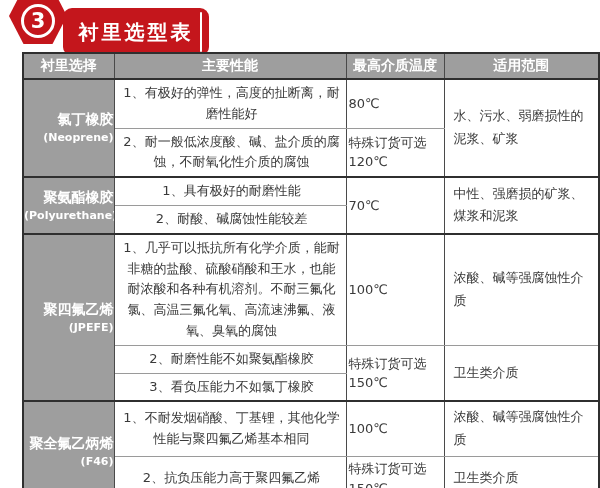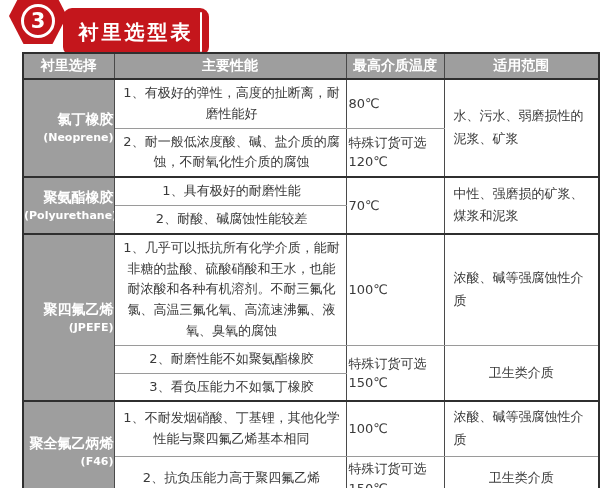--- a/index.html
+++ b/index.html
@@ -33,21 +33,21 @@
   thead th { background:#9e9e9e; color:#ffffff; font-size:14px; font-weight:bold;
              text-align:center; border-bottom:2px solid #2f2f2f;margin-top:26px; }
   tr.gstart td { border-top:2px solid #2f2f2f; }
   .namecell { background:#9e9e9e; color:#ffffff; text-align:right;
               font-size:14px; font-weight:bold; line-height:1.5; }
   .namecell .name-en { font-size:11px; white-space:nowrap; }
   td { color:#3a3a3a; font-size:13px; background:#ffffff; }
   .perf { text-align:center; padding:3px 4px 3px 7px; line-height:1.6; }
   .temp { text-align:left; line-height:1.5; padding:2px;margin-left:44px; }
   .range { text-align:left; padding:4px 9px; line-height:1.75; }
-  .range.center { text-align:center; }
+  .range.center { text-align:left; }
   .rh26{height:26px} .rh27{height:27px} .rh45{height:45px} .rh48{height:48px} .rh84{height:84px}
 </style>
 </head>
 <body>
 
 <div class="page">
 
   <div class="badge">
     <div class="badge-circle">
       <span>3</span>

